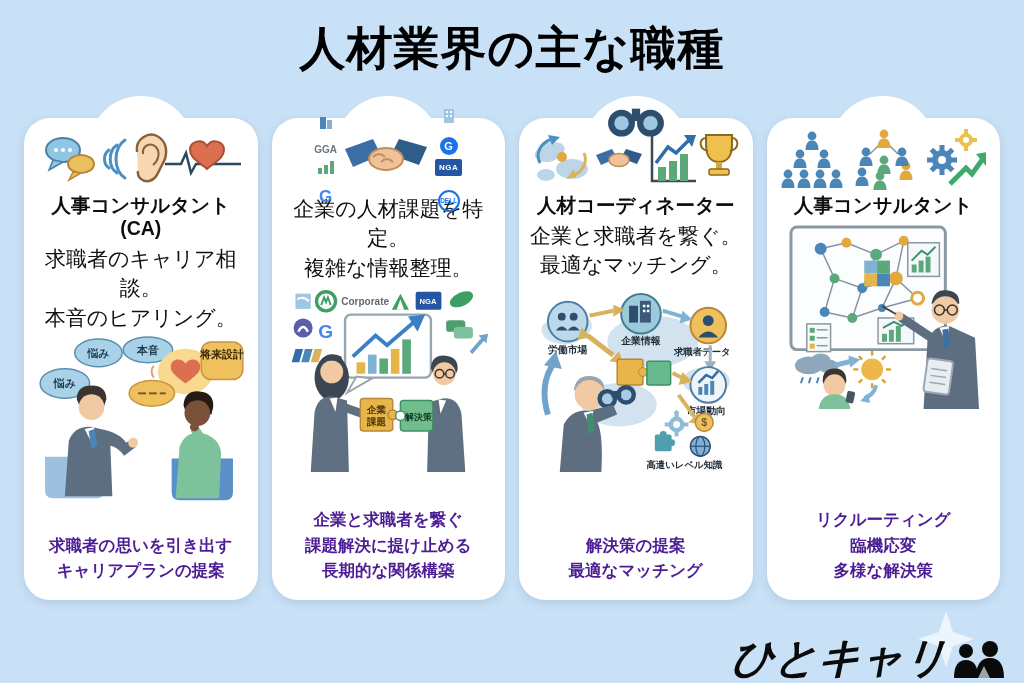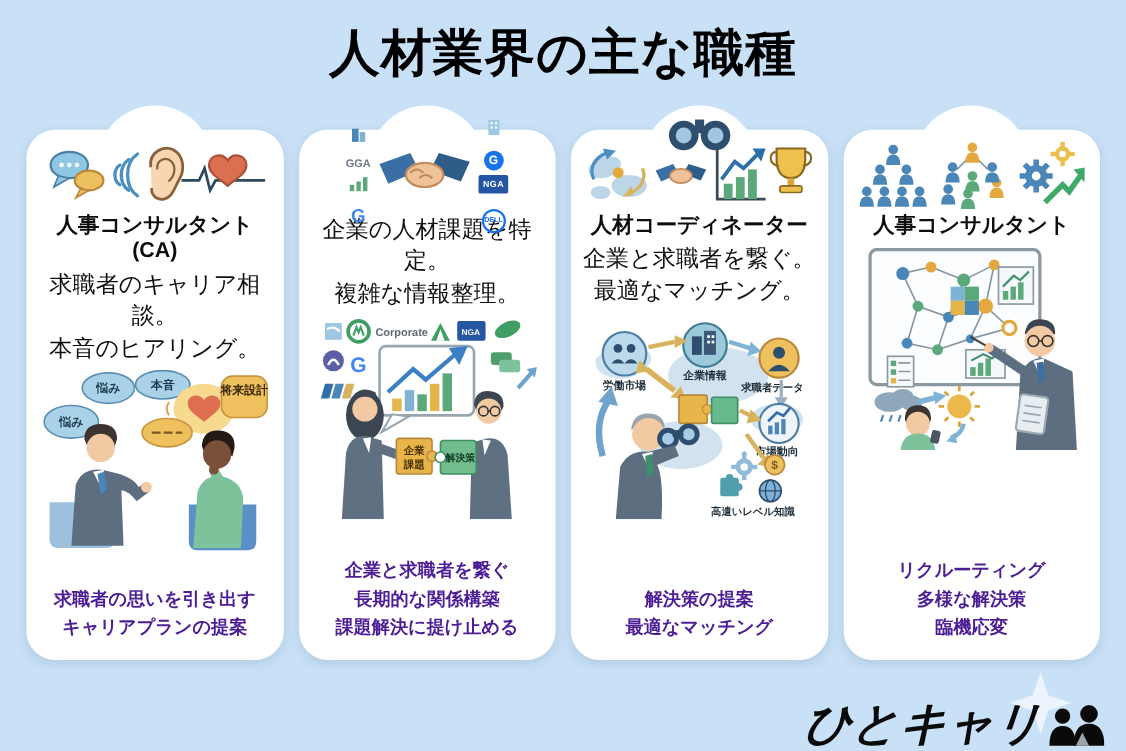--- a/index.html
+++ b/index.html
@@ -257,22 +257,22 @@
         </g>
         <g>
           <rect x="118" y="120" width="34" height="32" rx="3" fill="#72bd8e" stroke="#3f8f63" stroke-width="1.5"></rect>
           <circle cx="118" cy="136" r="5" fill="#fff" stroke="#3f8f63" stroke-width="1.5"></circle>
           <text x="137" y="140" font-size="9.5" font-weight="bold" fill="#0f3a22" text-anchor="middle">解決策</text>
         </g>
       </svg>
     </div>
     <p class="card-bottom">
       <span>企業と求職者を繋ぐ</span>
+      <span>課題解決に提け止める</span>
       <span>長期的な関係構築</span>
-      <span>課題解決に提け止める</span>
     </p>
   </section>
 
   <section class="card">
     <div class="hump"></div>
     <svg class="binoculars-top" width="62" height="38" viewBox="0 0 60 36">
       <rect x="26" y="8" width="8" height="12" fill="#2e4e6e"></rect>
       <circle cx="16" cy="22" r="13" fill="#2e4e6e"></circle>
       <circle cx="44" cy="22" r="13" fill="#2e4e6e"></circle>
       <circle cx="16" cy="22" r="7" fill="#9fc7e2"></circle>
@@ -607,22 +607,22 @@
         <g transform="rotate(8 160 156)">
           <rect x="148" y="140" width="26" height="34" rx="3" fill="#e8edf1" stroke="#9aa8b2" stroke-width="2"></rect>
           <line x1="153" y1="150" x2="169" y2="150" stroke="#9aa8b2" stroke-width="1.5"></line>
           <line x1="153" y1="157" x2="169" y2="157" stroke="#9aa8b2" stroke-width="1.5"></line>
           <line x1="153" y1="164" x2="169" y2="164" stroke="#9aa8b2" stroke-width="1.5"></line>
         </g>
       </svg>
     </div>
     <p class="card-bottom">
       <span>リクルーティング</span>
+      <span>臨機応変</span>
       <span>多様な解決策</span>
-      <span>臨機応変</span>
     </p>
   </section>
 
 </div>
 
 <div class="brand">
   <svg class="brand-star" width="56" height="56" viewBox="0 0 40 40">
     <path d="M20,0 L25,15 L40,20 L25,25 L20,40 L15,25 L0,20 L15,15 Z" fill="#eef6fd" opacity="0.95"></path>
   </svg>
   <span class="brand-text">ひとキャリ</span>

